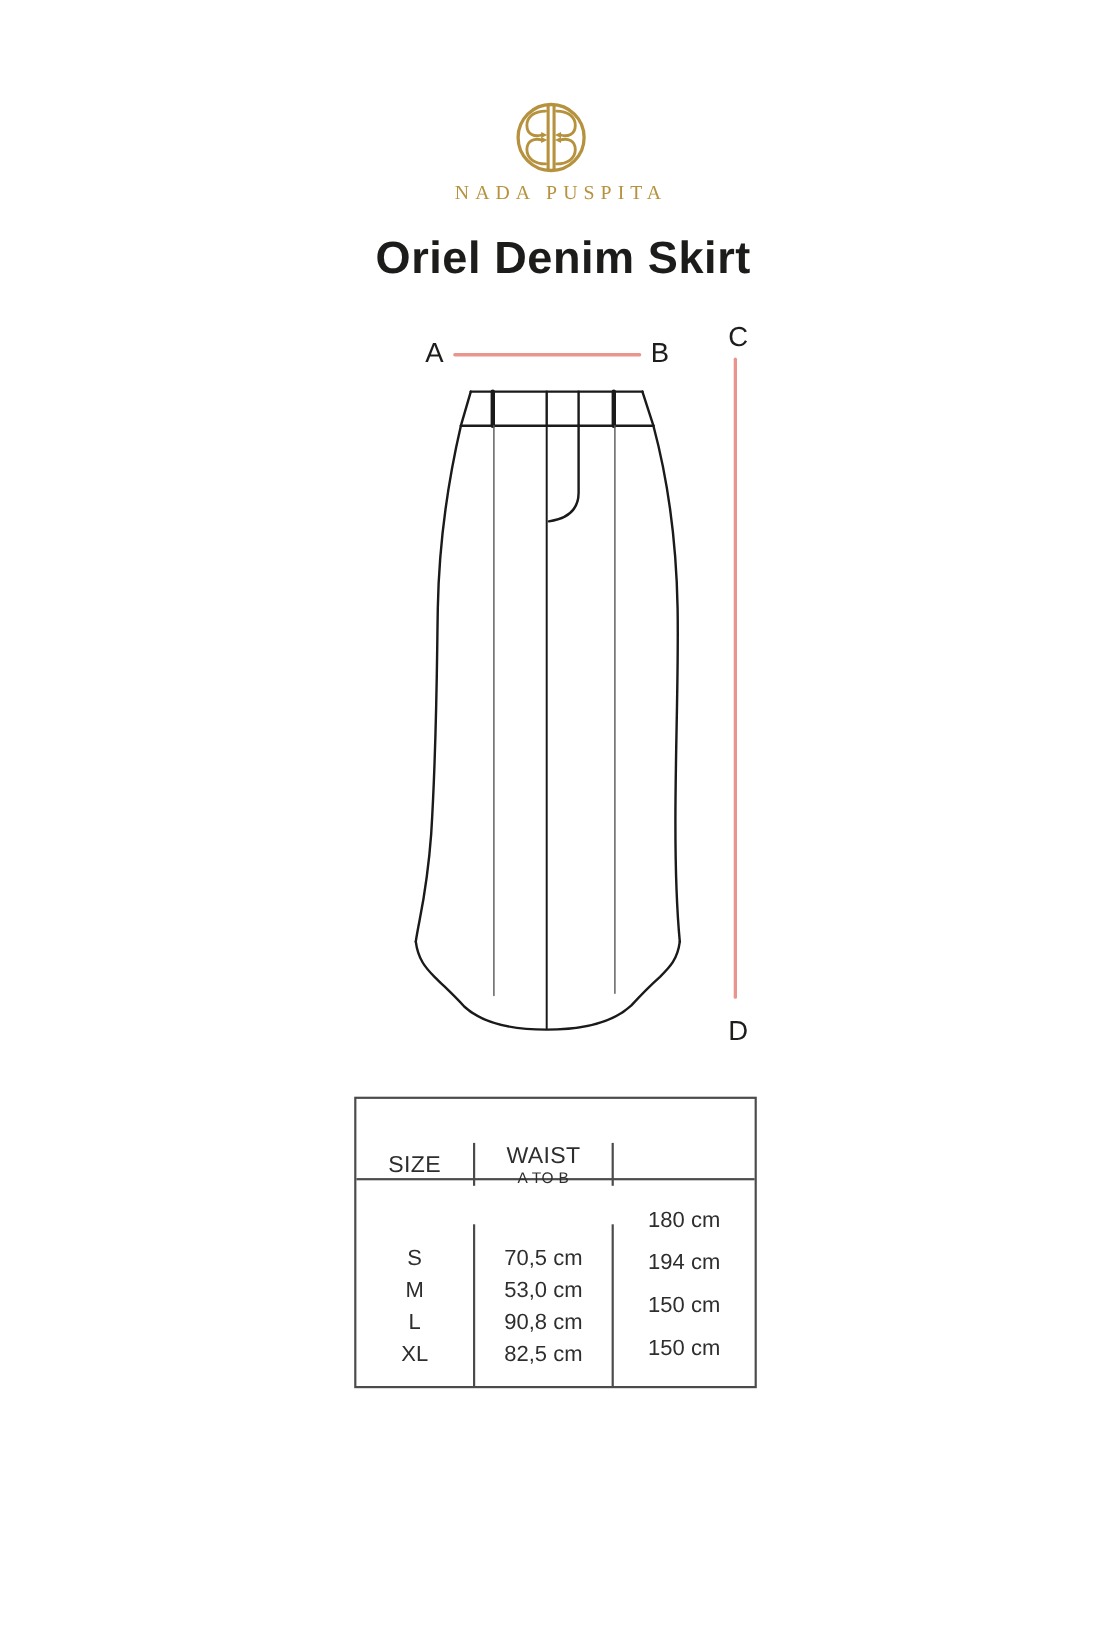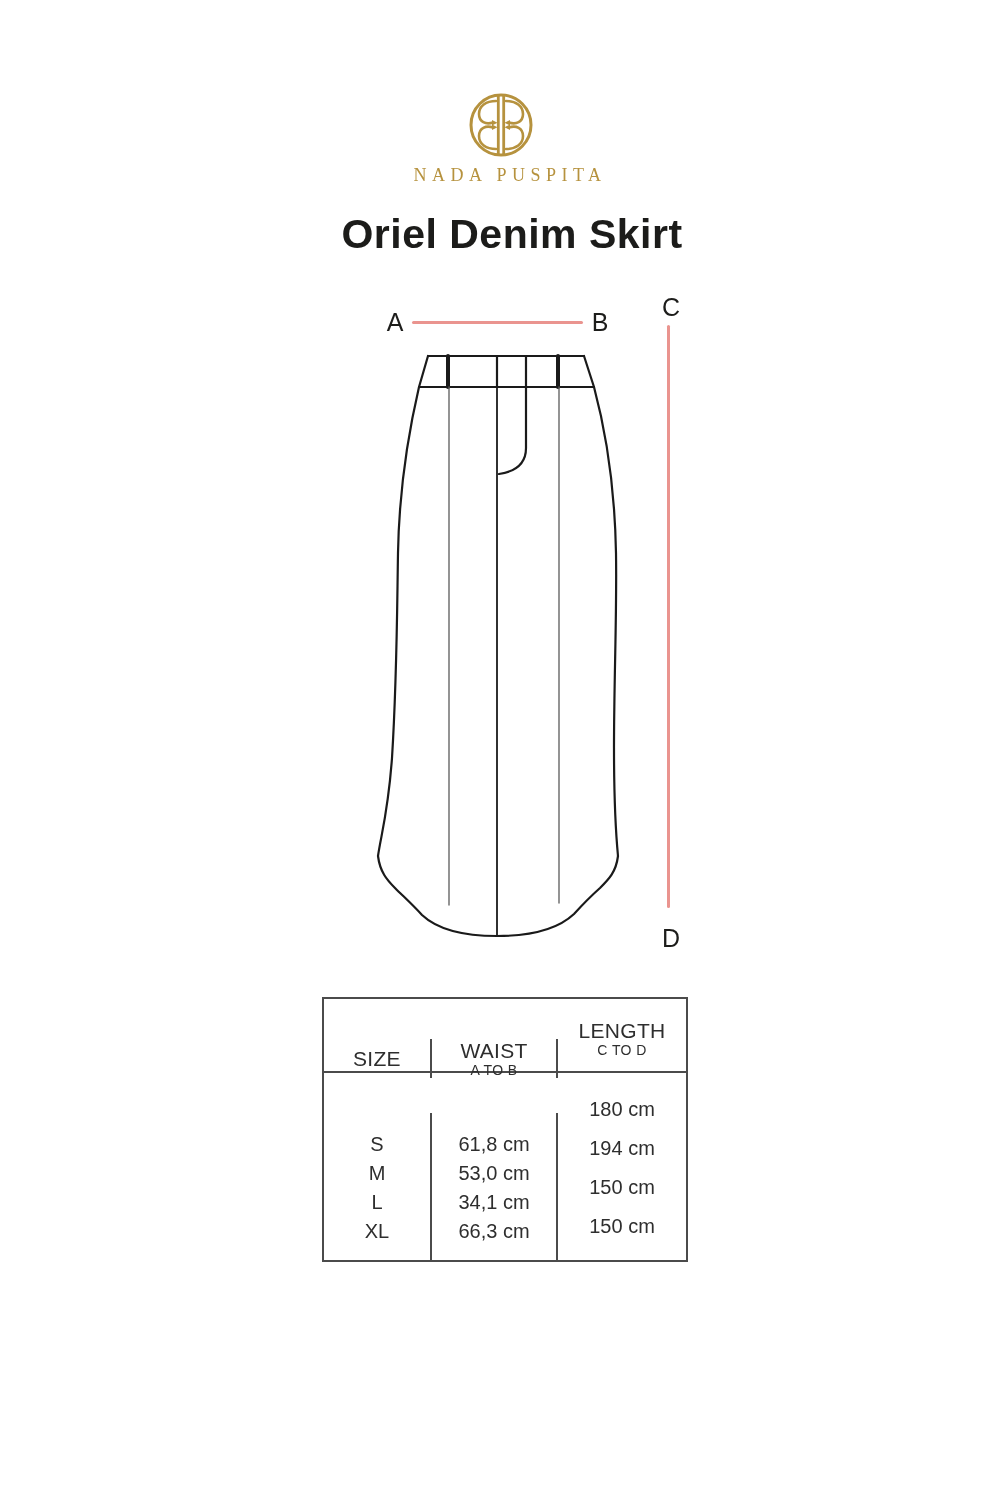--- a/index.html
+++ b/index.html
@@ -123,37 +123,33 @@
 
   <div class="size-table">
     <div class="thead">
       <div class="th divr">
         <span>SIZE</span>
       </div>
       <div class="th divr">
         <span>WAIST</span>
         <span class="sub">A TO B</span>
       </div>
-      <div class="th">
-        <span>LENGTH</span>
-        <span class="sub">C TO D</span>
-      </div>
     </div>
     <div class="tbody">
       <div class="tcol divr">
         <div class="cell">S</div>
         <div class="cell">M</div>
         <div class="cell">L</div>
         <div class="cell">XL</div>
       </div>
       <div class="tcol divr">
-        <div class="cell">61,8 cm</div>
+        <div class="cell">70,5 cm</div>
         <div class="cell">53,0 cm</div>
-        <div class="cell">34,1 cm</div>
-        <div class="cell">66,3 cm</div>
+        <div class="cell">90,8 cm</div>
+        <div class="cell">82,5 cm</div>
       </div>
       <div class="tcol">
         <div class="cell">180 cm</div>
         <div class="cell">194 cm</div>
         <div class="cell">150 cm</div>
         <div class="cell">150 cm</div>
       </div>
     </div>
   </div>
 

